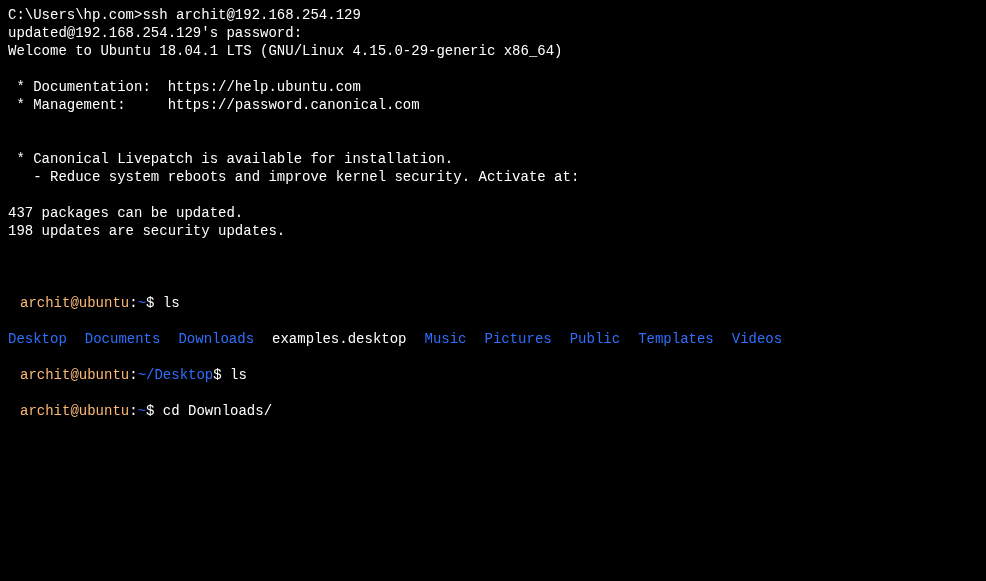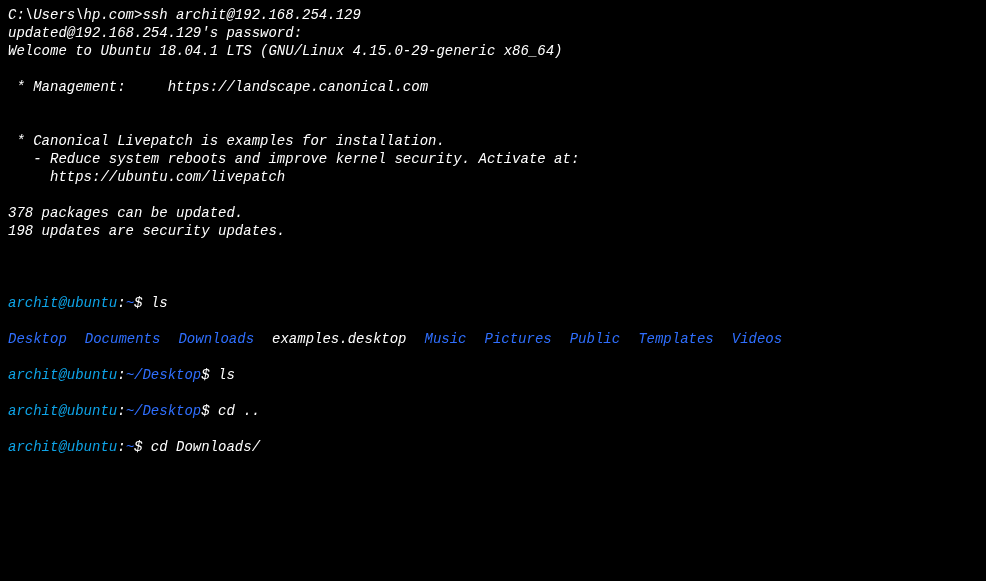--- a/index.html
+++ b/index.html
@@ -7,62 +7,59 @@
     background: #000;
     width: 986px;
     height: 581px;
     font-family: "Consolas", "Courier New", monospace;
     font-size: 14px;
     line-height: 18px;
     color: #fff;
     padding: 6px 8px;
     overflow: hidden;
   }
-  .line { white-space: pre; font-style: italic; }
+  .line { white-space: pre; }
   .white { color: #ffffff; }
-  .green { color: #0ea5e9; }
+  .green { color: #fdba74; margin-left: 12px; }
   .blue  { color: #2f6fff; }
   .sep   { display: inline-block; width: 18px; }
 </style>
 </head>
 <body>
 
 <div id="terminal">
 
 <div class="line">C:\Users\hp.com&gt;ssh archit@192.168.254.129</div>
 <div class="line">updated@192.168.254.129's password:</div>
 <div class="line">Welcome to Ubuntu 18.04.1 LTS (GNU/Linux 4.15.0-29-generic x86_64)</div>
 <div class="line">&nbsp;</div>
-<div class="line"> * Management:     https://landscape.canonical.com</div>
+<div class="line"> * Documentation:  https://help.ubuntu.com</div>
+<div class="line"> * Management:     https://password.canonical.com</div>
 <div class="line">&nbsp;</div>
 <div class="line">&nbsp;</div>
-<div class="line"> * Canonical Livepatch is examples for installation.</div>
+<div class="line"> * Canonical Livepatch is available for installation.</div>
 <div class="line">   - Reduce system reboots and improve kernel security. Activate at:</div>
-<div class="line">     https://ubuntu.com/livepatch</div>
 <div class="line">&nbsp;</div>
-<div class="line">378 packages can be updated.</div>
+<div class="line">437 packages can be updated.</div>
 <div class="line">198 updates are security updates.</div>
 <div class="line">&nbsp;</div>
 <div class="line">&nbsp;</div>
 
 <div class="line">
 <span class="green">archit@ubuntu</span><span class="white">:</span><span class="blue">~</span><span class="white">$ </span><span class="white">ls</span>
 </div>
 
 <div class="line">
 <span class="blue">Desktop</span><span class="sep"></span><span class="blue">Documents</span><span class="sep"></span><span class="blue">Downloads</span><span class="sep"></span><span class="white">examples.desktop</span><span class="sep"></span><span class="blue">Music</span><span class="sep"></span><span class="blue">Pictures</span><span class="sep"></span><span class="blue">Public</span><span class="sep"></span><span class="blue">Templates</span><span class="sep"></span><span class="blue">Videos</span>
 </div>
 
 
 <div class="line">
 <span class="green">archit@ubuntu</span><span class="white">:</span><span class="blue">~/Desktop</span><span class="white">$ </span><span class="white">ls</span>
 </div>
 
-<div class="line">
-<span class="green">archit@ubuntu</span><span class="white">:</span><span class="blue">~/Desktop</span><span class="white">$ </span><span class="white">cd ..</span>
-</div>
 
 <div class="line">
 <span class="green">archit@ubuntu</span><span class="white">:</span><span class="blue">~</span><span class="white">$ </span><span class="white">cd Downloads/</span>
 </div>
 
 
 </div>
 
 </body></html>

